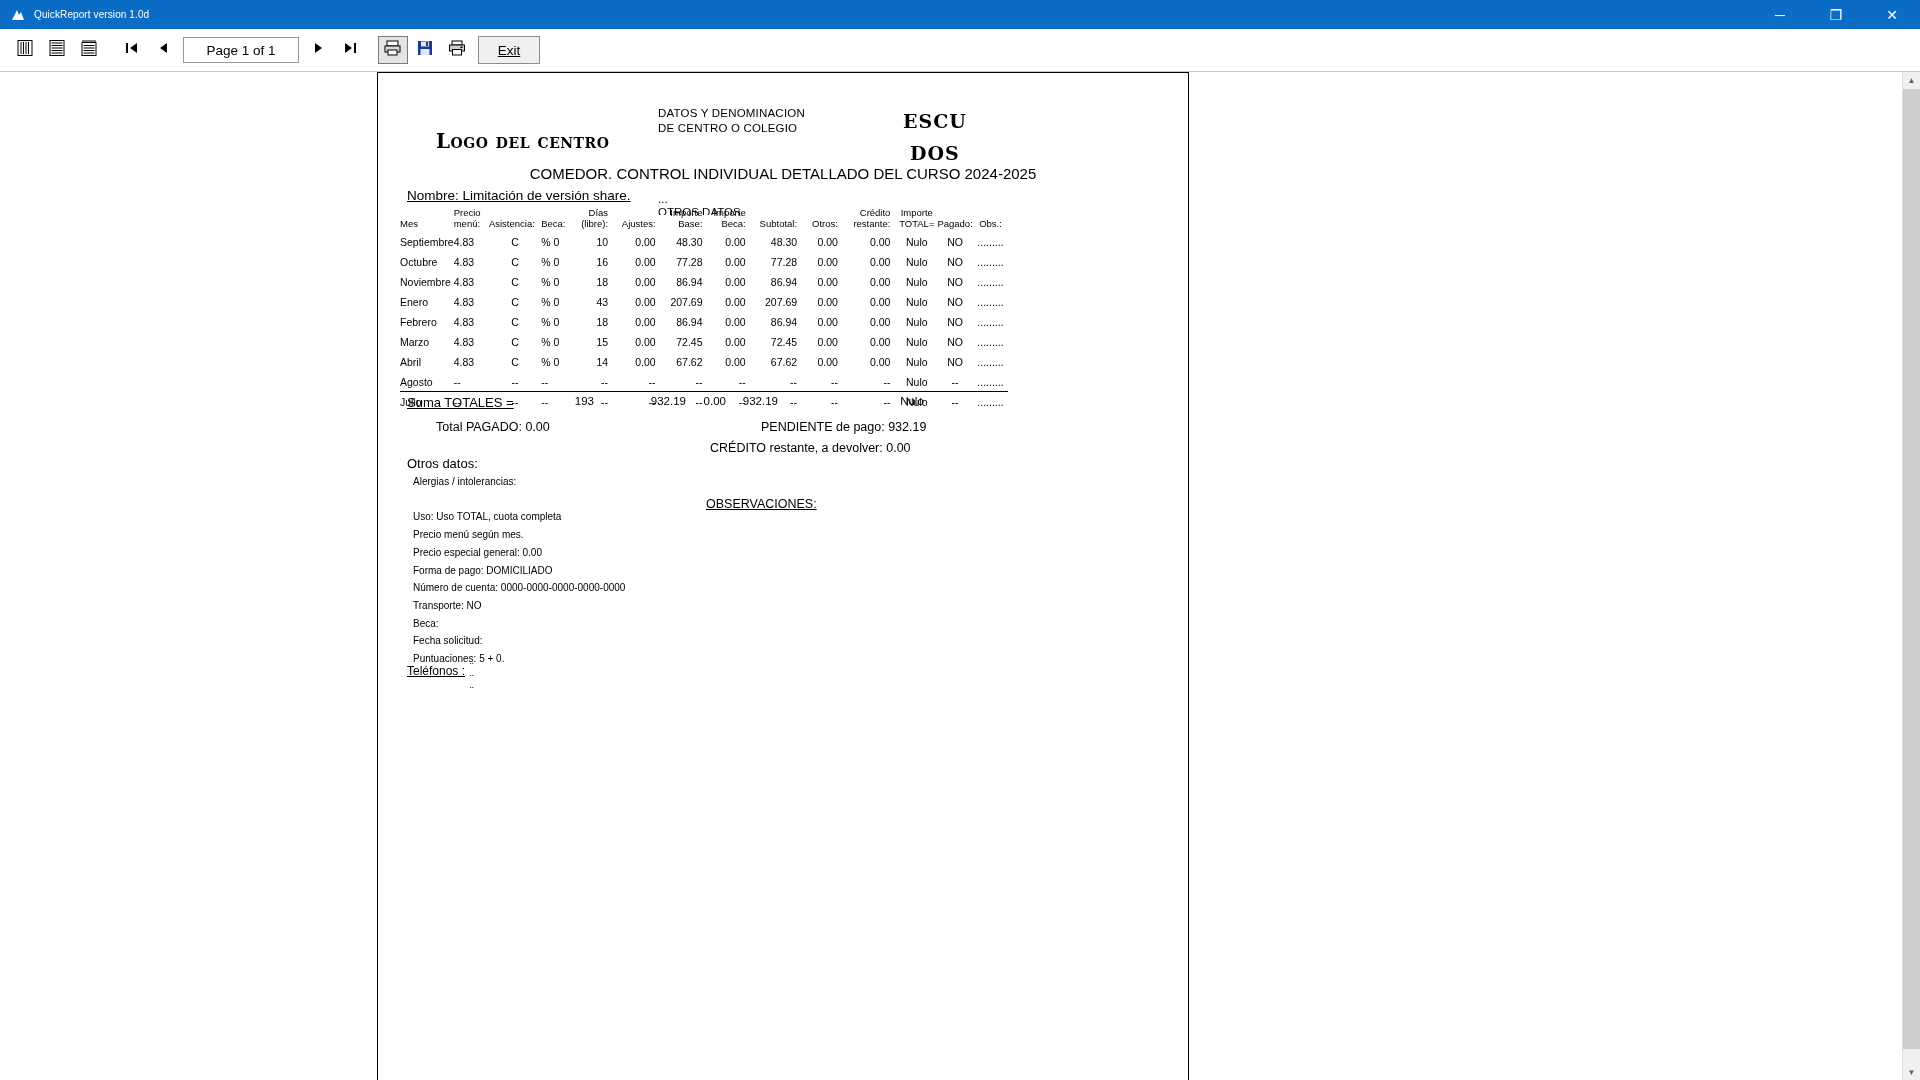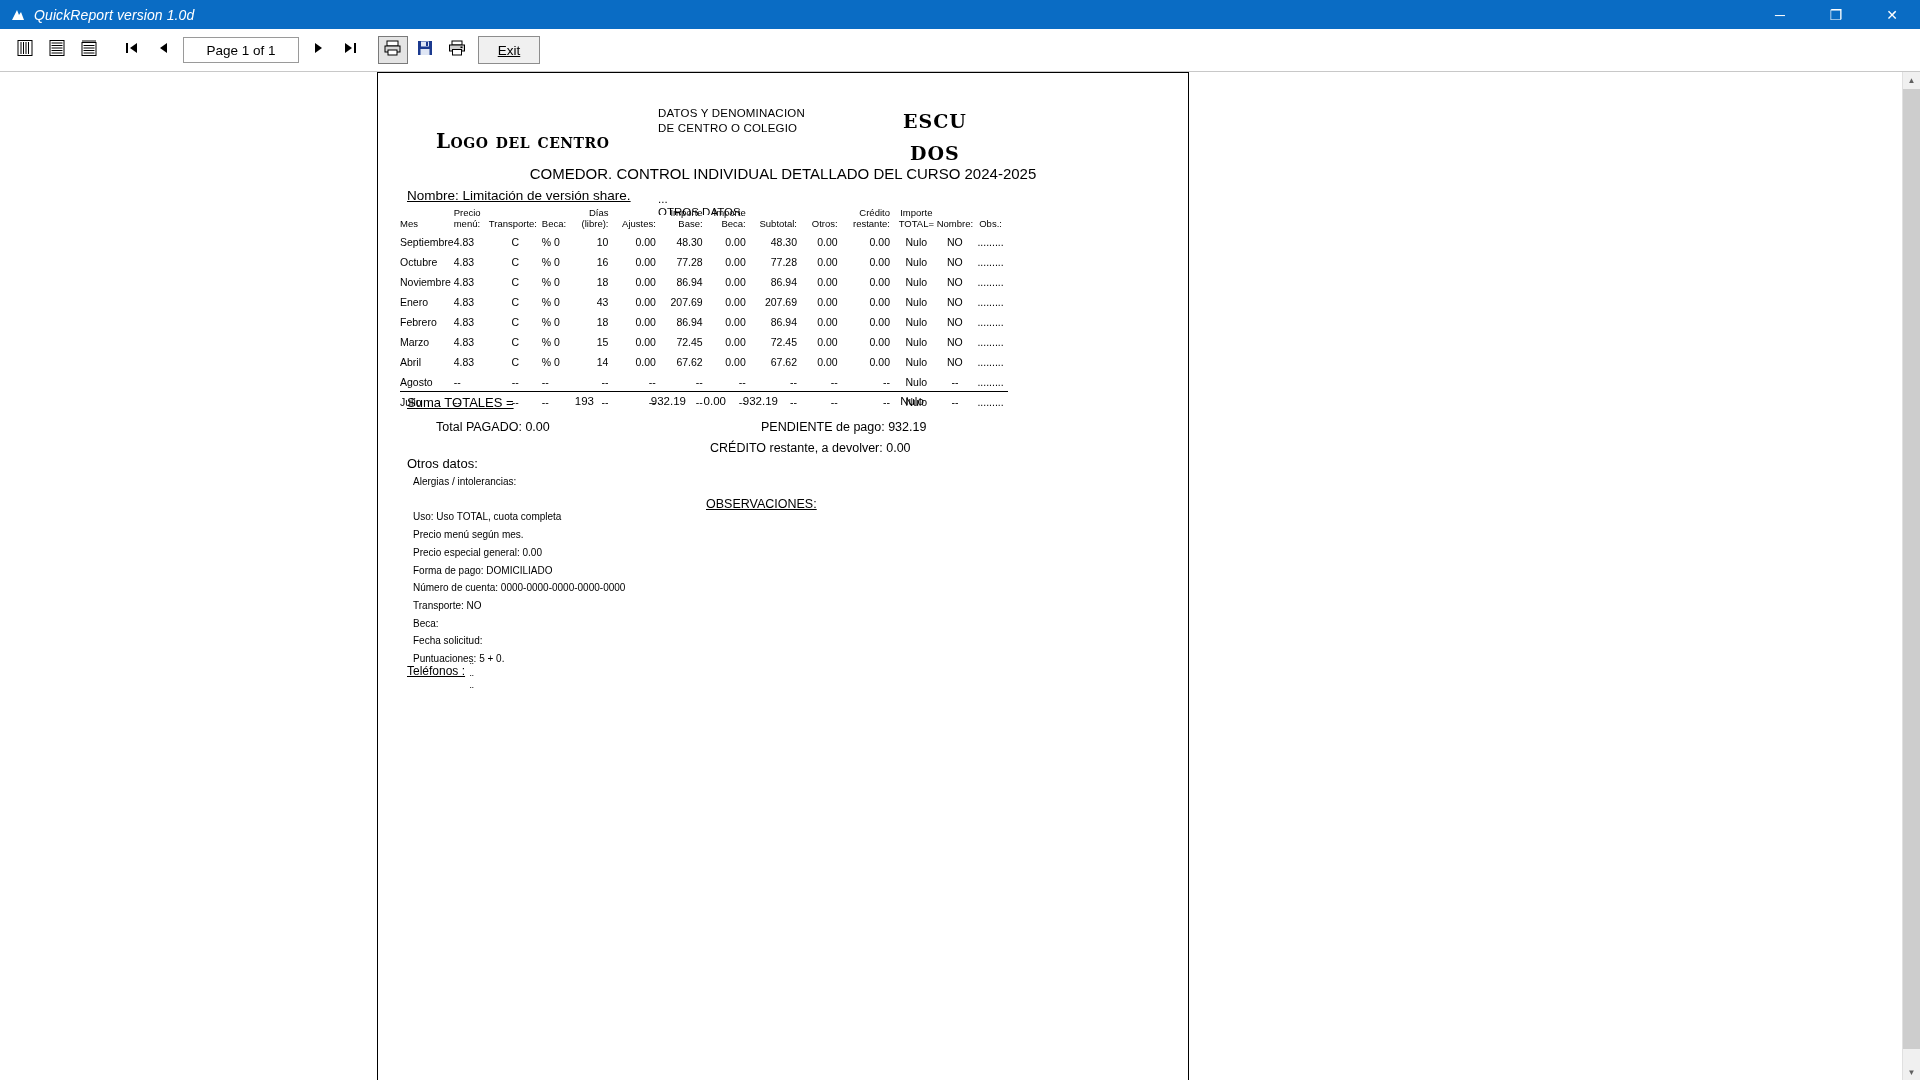--- a/index.html
+++ b/index.html
@@ -23,23 +23,22 @@
     position: relative;
   }
   .titlebar .app-icon {
     width: 16px;
     height: 16px;
     margin: 0 8px 0 10px;
     position: relative;
   }
   .titlebar .app-icon svg { display: block; }
   .titlebar .title-text {
-    font-size: 14px;
+    font-size: 10px;
     letter-spacing: 0.1px;
-    font-style: italic;
   }
   .winbtns {
     position: absolute;
     right: 0;
     top: 0;
     height: 29px;
     display: flex;
   }
   .winbtn {
     width: 56px;
@@ -436,36 +435,36 @@
 
       <div class="rpt-title">COMEDOR. CONTROL INDIVIDUAL DETALLADO DEL CURSO 2024-2025</div>
       <div class="nombre">Nombre: Limitación de versión share.</div>
 
       <table class="grid">
         <thead>
           <tr>
             <th style="width:52px">Mes</th>
             <th style="width:40px">Precio
 menú:</th>
-            <th style="width:56px">Transporte:</th>
+            <th style="width:56px">Asistencia:</th>
             <th style="width:42px">Beca:</th>
             <th class="num" style="width:34px">Días
 (libre):</th>
             <th class="num" style="width:46px">Ajustes:</th>
             <th class="num" style="width:46px">Importe
 Base:</th>
             <th class="num" style="width:40px">Importe
 Beca:</th>
             <th class="num" style="width:50px">Subtotal:</th>
             <th class="num" style="width:40px">Otros:</th>
             <th class="num" style="width:52px">Crédito
 restante:</th>
             <th class="ctr" style="width:44px">Importe
 TOTAL=</th>
-            <th class="ctr" style="width:36px">Nombre:</th>
+            <th class="ctr" style="width:36px">Pagado:</th>
             <th class="ctr" style="width:40px">Obs.:</th>
           </tr>
         </thead>
         <tbody>
             <tr>
               <td style="width: 52px;">Septiembre</td>
               <td style="width: 40px;">4.83</td>
               <td class="ctr" style="width: 56px;">C</td>
               <td style="width: 42px;">% 0</td>
               <td class="num" style="width: 34px;">10</td>

